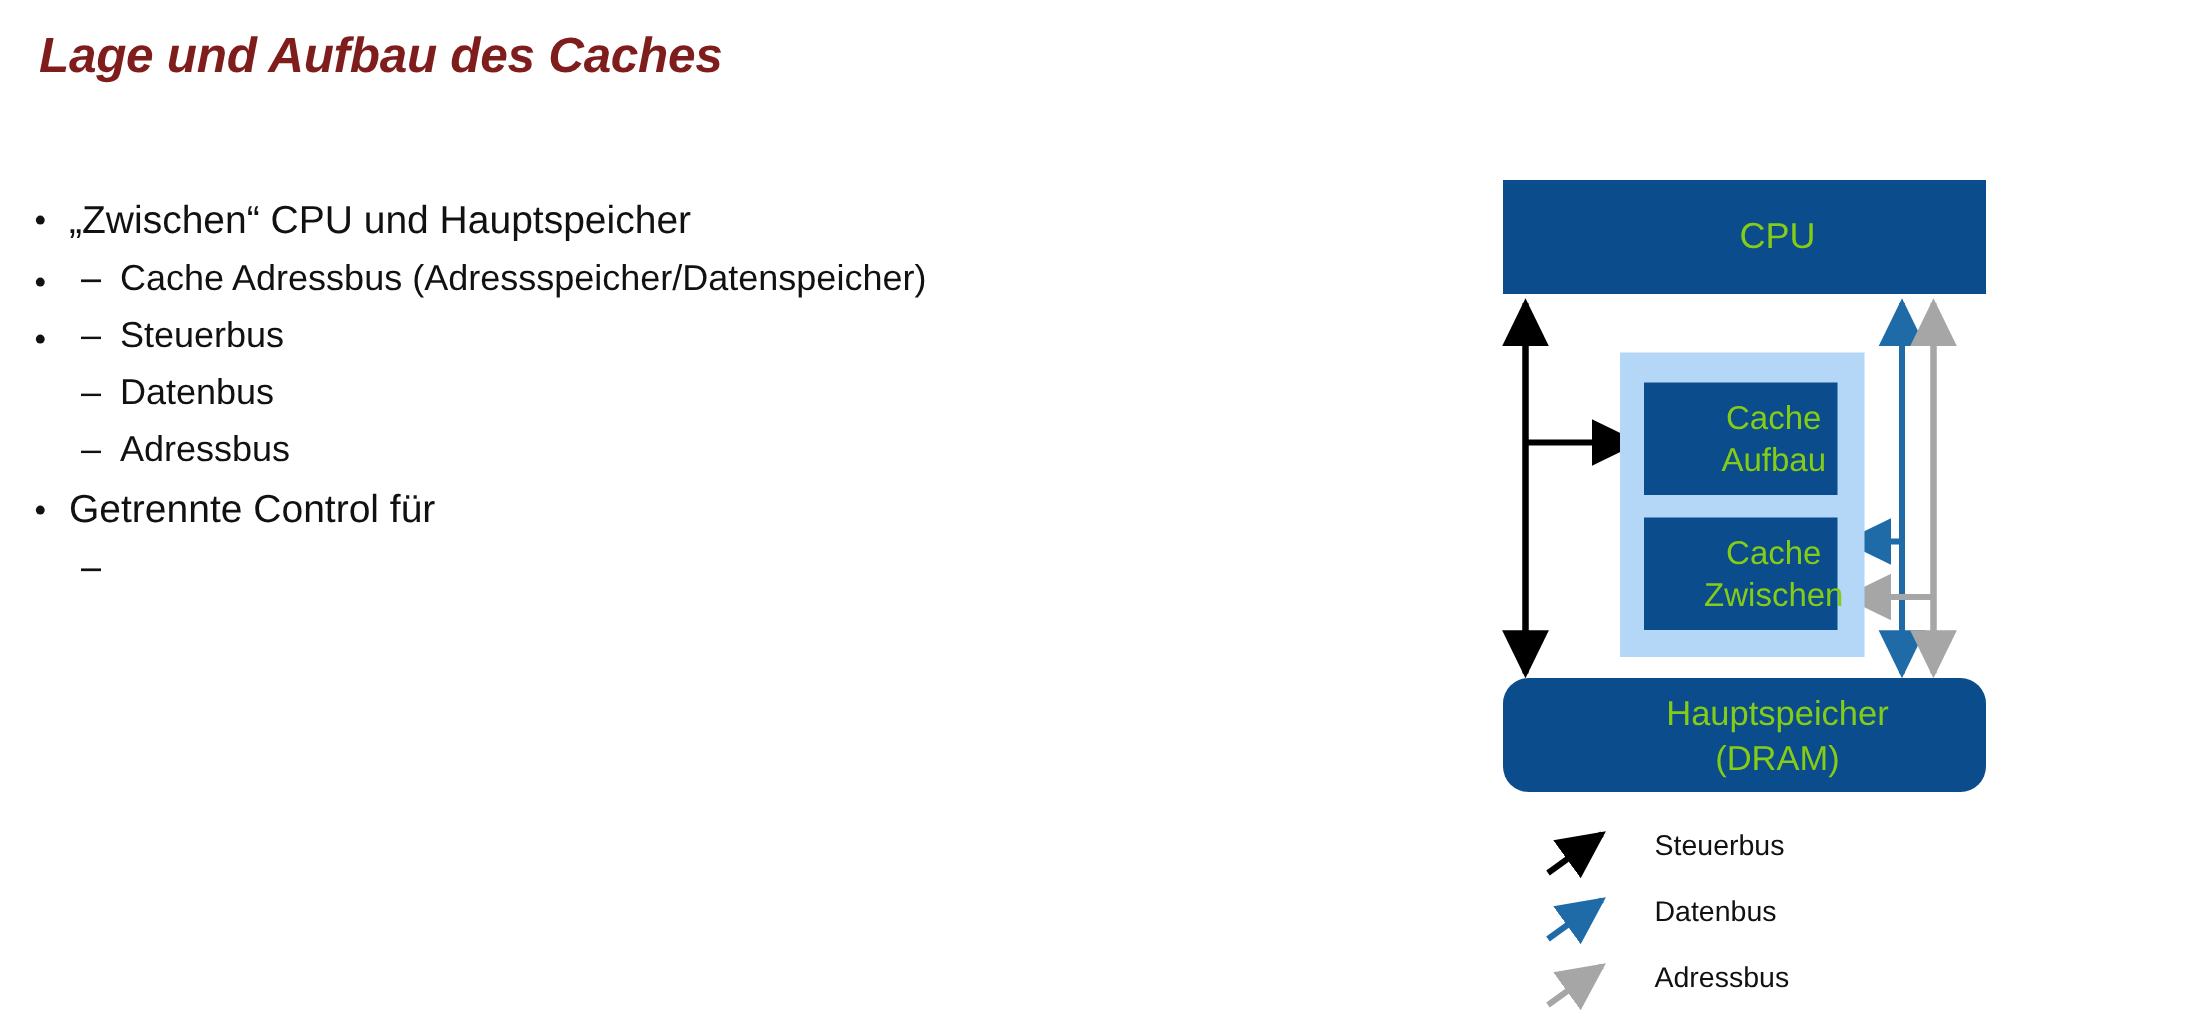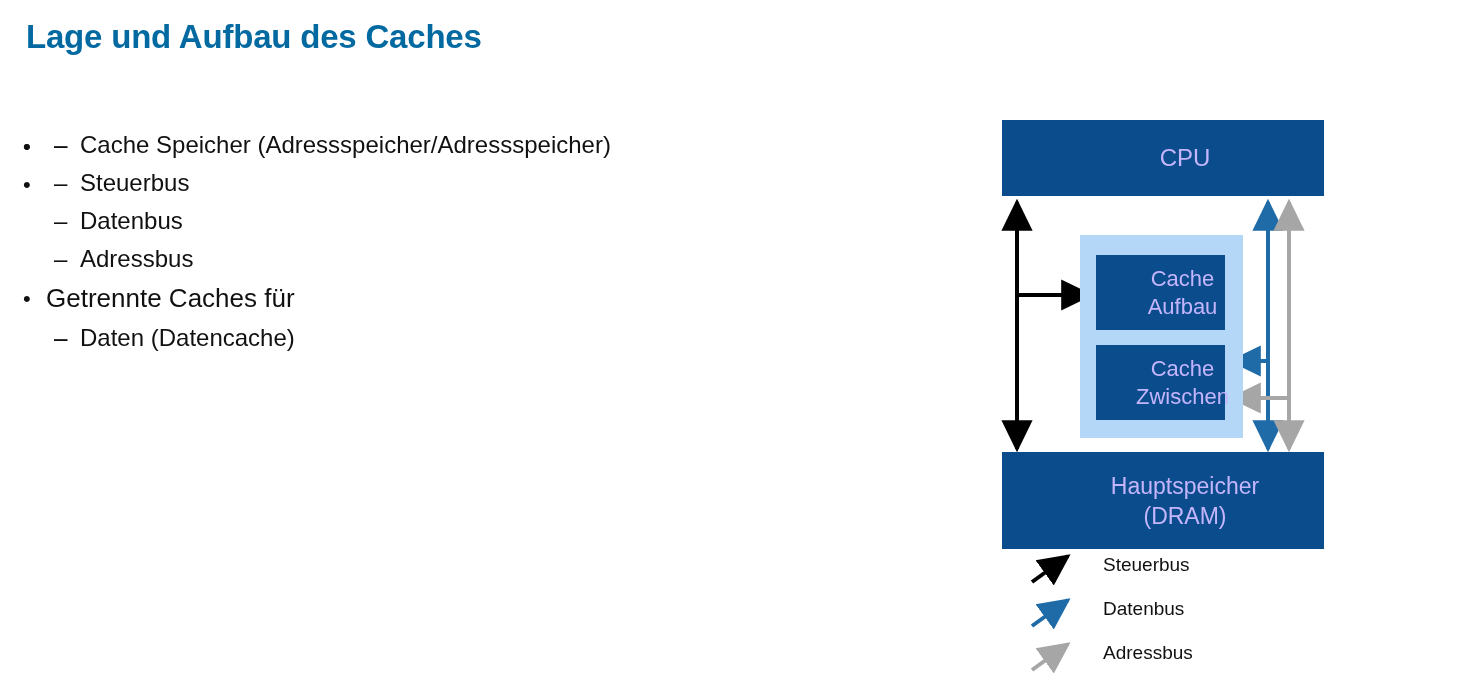--- a/index.html
+++ b/index.html
@@ -10,44 +10,45 @@
     -webkit-font-smoothing:antialiased;
   }
   .slide{position:absolute;inset:0;background:#fff;}
 
   
   .title{
     position:absolute;left:26px;top:18px;
     font-size:33px;font-weight:bold;
     font-stretch:condensed;
     letter-spacing:-0.2px;
-    color:#0369a1;
+    color:#7f1d1d;
     white-space:nowrap;
+    font-style:italic;
   }
 
   
   .bullets{position:absolute;left:20px;top:126px;width:870px;}
   .lvl1{position:relative;padding-left:26px;font-size:26px;line-height:41px;color:#111;white-space:nowrap;}
   .lvl1 .dot{
     position:absolute;left:3px;top:0;font-size:22px;line-height:41px;color:#111;
   }
   .lvl2{position:relative;padding-left:60px;font-size:24px;line-height:38px;color:#111;white-space:nowrap;}
   .lvl2 .dash{position:absolute;left:34px;top:0;line-height:38px;font-size:24px;color:#111;}
 
   
   .diagram{position:absolute;left:0;top:0;width:1469px;height:680px;pointer-events:none;}
   .box{
-    position:absolute;background:#0b4c8c;color:#c4b5fd;
+    position:absolute;background:#0b4c8c;color:#84cc16;
     display:flex;align-items:center;justify-content:center;
     text-align:center;font-size:23px;line-height:30px;
     box-sizing:border-box;
     padding-left:44px;
   }
   #cpu-box{left:1002px;top:120px;width:322px;height:76px;font-size:24px;}
-  #mem-box{left:1002px;top:452px;width:322px;height:97px;font-size:23px;}
+  #mem-box{left:1002px;top:452px;width:322px;height:76px;font-size:23px;border-radius:17px;}
   #cache-wrap{
     position:absolute;left:1080px;top:235px;width:163px;height:203px;
     background:#b4d6f7;
   }
   #cache-control{left:1096px;top:255px;width:129px;height:75px;font-size:22px;line-height:28px;}
   #cache-speicher{left:1096px;top:345px;width:129px;height:75px;font-size:22px;line-height:28px;}
 
   
   .legend{position:absolute;left:1028px;top:548px;}
   .legend-row{position:relative;height:44px;}
@@ -61,56 +62,56 @@
 </head>
 <body>
 
 <div class="slide">
 
   <div class="title">Lage und Aufbau des Caches</div>
 
   <div class="bullets">
     <div class="lvl1">
       <span class="dot">•</span>
+      <span>„Zwischen“ CPU und Hauptspeicher</span>
     </div>
     <div class="lvl1">
       <span class="dot">•</span>
     </div>
     <div class="lvl2">
       <span class="dash">–</span>
     </div>
     <div class="lvl2">
       <span class="dash">–</span>
-      <span>Cache Speicher (Adressspeicher/Adressspeicher)</span>
+      <span>Cache Adressbus (Adressspeicher/Datenspeicher)</span>
     </div>
     <div class="lvl1">
       <span class="dot">•</span>
     </div>
     <div class="lvl2">
       <span class="dash">–</span>
       <span>Steuerbus</span>
     </div>
     <div class="lvl2">
       <span class="dash">–</span>
       <span>Datenbus</span>
     </div>
     <div class="lvl2">
       <span class="dash">–</span>
       <span>Adressbus</span>
     </div>
     <div class="lvl1">
       <span class="dot">•</span>
-      <span>Getrennte Caches für</span>
+      <span>Getrennte Control für</span>
     </div>
     <div class="lvl2">
       <span class="dash">–</span>
     </div>
     <div class="lvl2">
       <span class="dash">–</span>
-      <span>Daten (Datencache)</span>
     </div>
   </div>
 
   <svg class="diagram" viewBox="0 0 1469 680" width="1469" height="680">
     <defs>
       <marker id="ah-black" markerWidth="9" markerHeight="9" refX="7.2" refY="4.5" orient="auto" markerUnits="strokeWidth">
         <path d="M0,0.6 L8,4.5 L0,8.4 z" fill="#000000"></path>
       </marker>
       <marker id="ah-blue" markerWidth="9" markerHeight="9" refX="7.2" refY="4.5" orient="auto" markerUnits="strokeWidth">
         <path d="M0,0.6 L8,4.5 L0,8.4 z" fill="#1f6ba8"></path>

